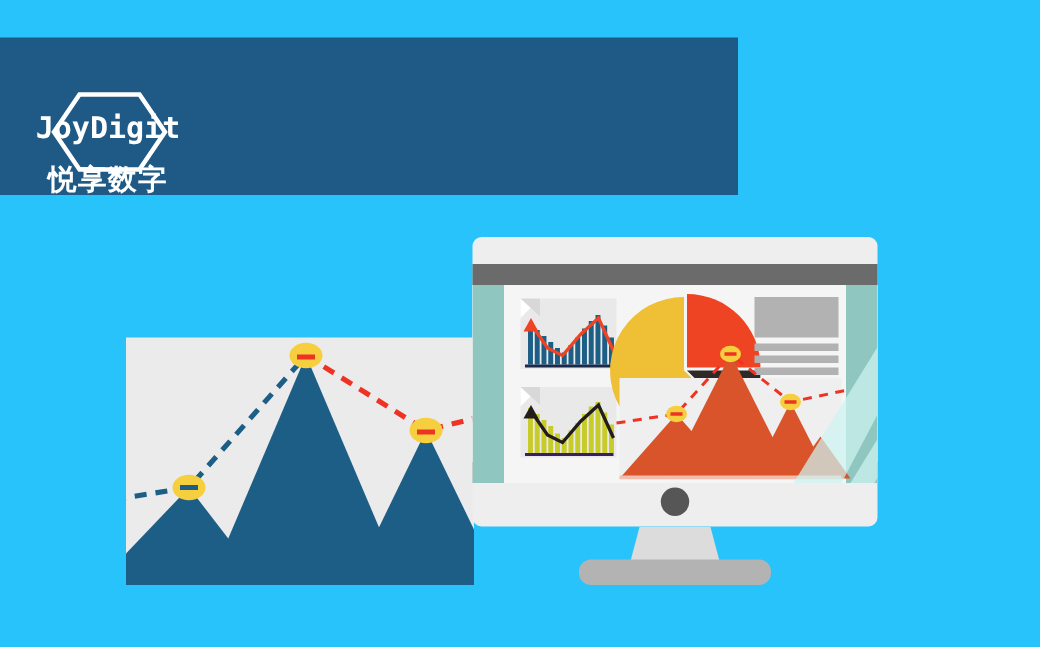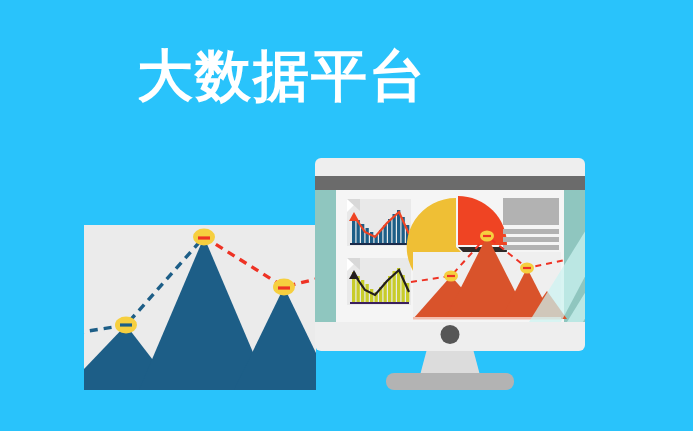--- a/index.html
+++ b/index.html
@@ -75,21 +75,29 @@
     background:#b3b3b3;border-radius:8px;
   }
 
   .banner-title, .logo-word, .logo-sub{user-select:none;}
 </style>
 </head>
 <body>
 
 <div id="stage">
 
-  <div class="banner-title">大数据平台</div>
+  <div class="banner">
+    <div class="logo-block">
+      <svg class="logo-hex" viewBox="0 0 78 54">
+        <polygon points="19,2 59,2 76,27 59,52 19,52 2,27" fill="none" stroke="#ffffff" stroke-width="3"></polygon>
+      </svg>
+      <div class="logo-word">JoyDigit</div>
+      <div class="logo-sub">悦享数字</div>
+    </div>
+  </div>
 
   <div class="left-panel">
     <svg width="232" height="165" viewBox="0 0 232 165">
 
       <polygon points="-20,165 42,100 92,165" fill="#1d5e87"></polygon>
       <polygon points="55,165 120,12 185,165" fill="#1d5e87"></polygon>
       <polygon points="150,165 200,62 250,165" fill="#1d5e87"></polygon>
 
       <polyline points="-8,108 42,100 120,12" fill="none" stroke="#1d5e87" stroke-width="3.4" stroke-dasharray="8 6"></polyline>
       <polyline points="120,12 200,62 240,52" fill="none" stroke="#ee3224" stroke-width="3.4" stroke-dasharray="8 6"></polyline>

